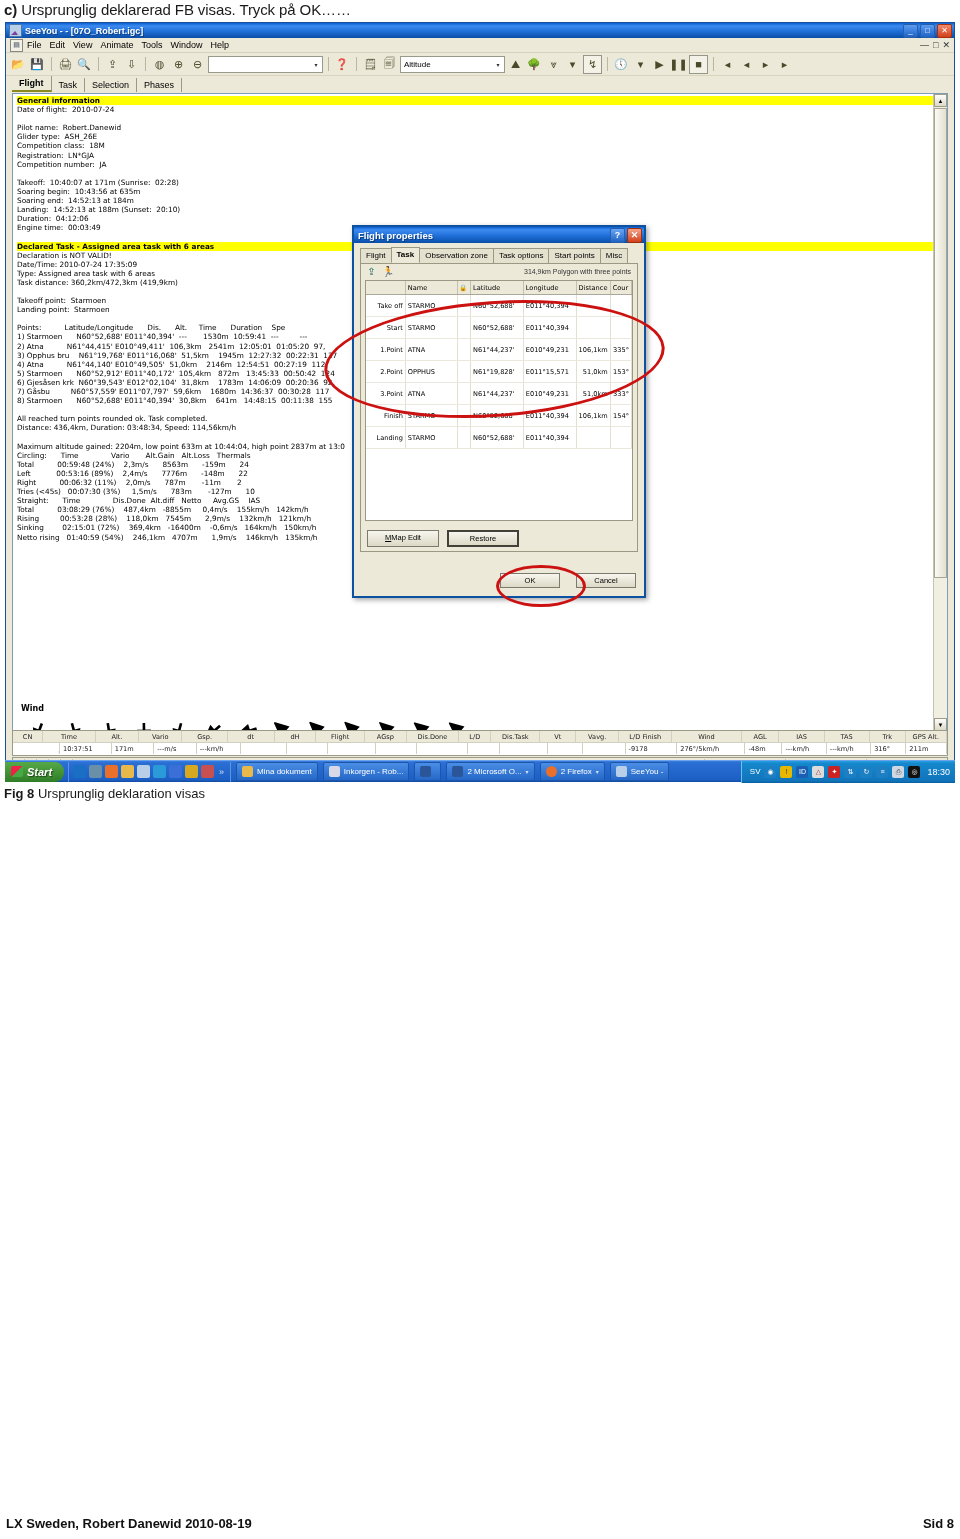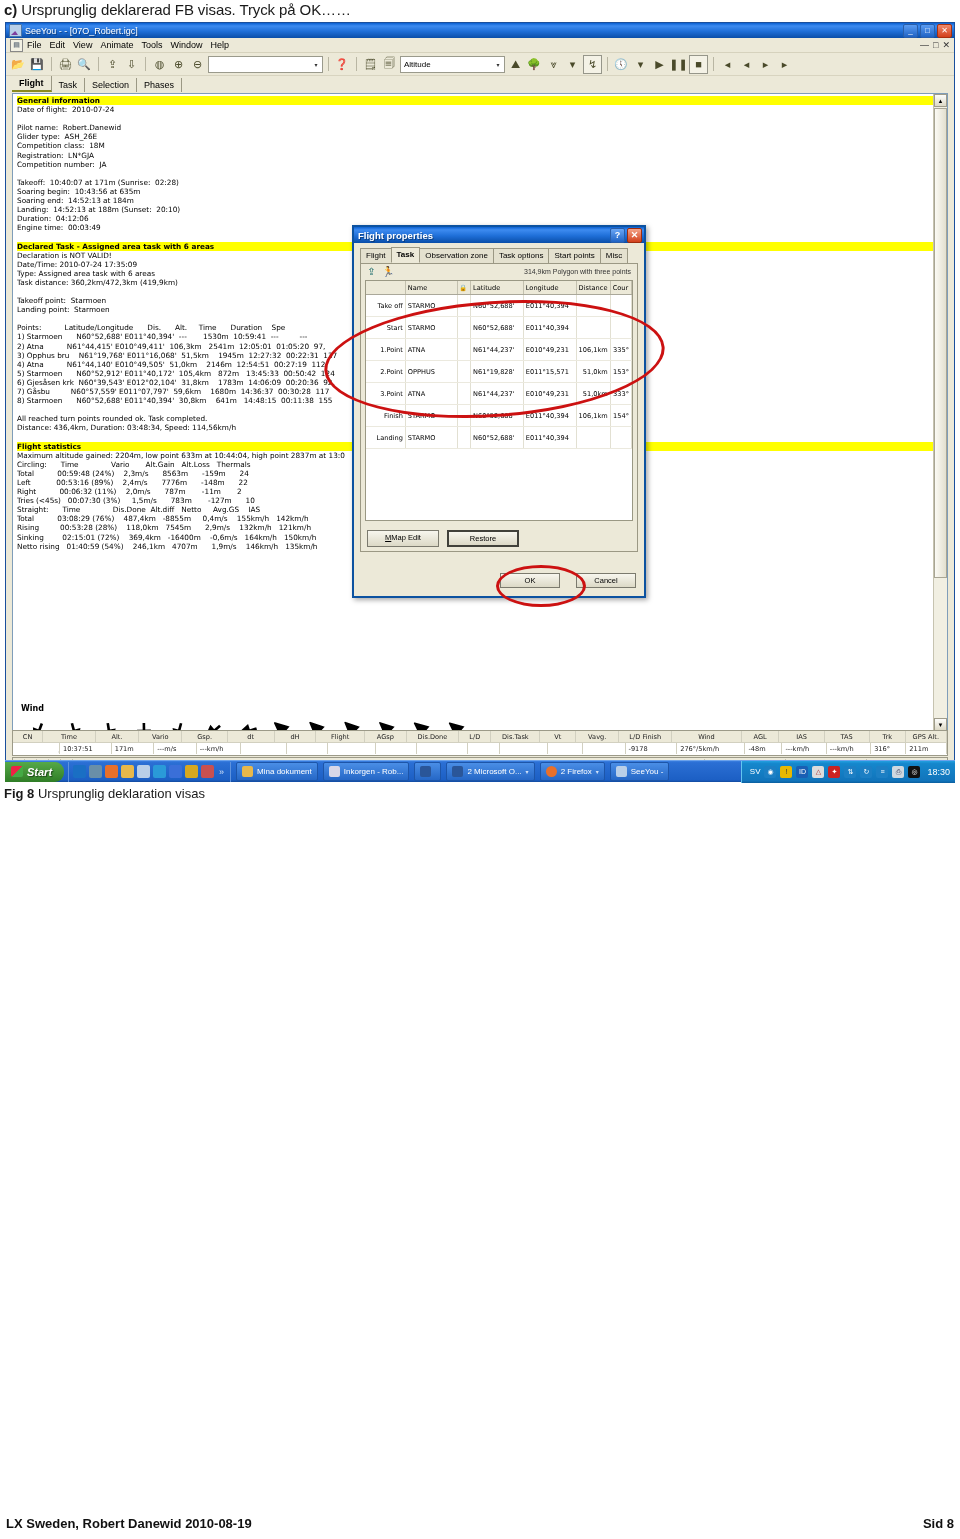--- a/index.html
+++ b/index.html
@@ -28,21 +28,21 @@
   }
   .titlebar .tb-icon{
     width:11px;height:11px;margin:0 3px 0 1px;background:#b9cfe8;
     border:1px solid #4a76a8;border-radius:1px;position:relative;
   }
   .titlebar .tb-icon:after{
     content:"";position:absolute;left:1px;bottom:1px;width:7px;height:4px;
     background:#7f3f9e;clip-path:polygon(0 100%,60% 0,100% 100%);
   }
   .titlebar .tb-title{
-    color:#fff;font-size:9px;font-weight:normal;white-space:nowrap;
+    color:#fff;font-size:9px;font-weight:bold;white-space:nowrap;
     text-shadow:1px 1px 0 rgba(0,0,0,.35);
   }
   .tb-buttons{position:absolute;right:2px;top:1px;display:flex;gap:2px;}
   .tb-btn{width:13px;height:12px;border:1px solid #2a5ea8;border-radius:2px;
     background:linear-gradient(to bottom,#5b9cf2,#1f63c4);
     font-size:8px;color:#fff;display:flex;align-items:center;justify-content:center;line-height:1;}
   .tb-btn.close{background:linear-gradient(to bottom,#f08a6c,#d2401b);border-color:#a8300f;}
 
   .menubar{
     height:14px;background:#ece9d8;display:flex;align-items:center;
@@ -315,21 +315,21 @@
 <span>3) Opphus bru    N61°19,768' E011°16,068'  51,5km    1945m  12:27:32  00:22:31  137</span>
 <span>4) Atna          N61°44,140' E010°49,505'  51,0km    2146m  12:54:51  00:27:19  112</span>
 <span>5) Starmoen      N60°52,912' E011°40,172'  105,4km   872m   13:45:33  00:50:42  124</span>
 <span>6) Gjesåsen krk  N60°39,543' E012°02,104'  31,8km    1783m  14:06:09  00:20:36  92,</span>
 <span>7) Gåsbu         N60°57,559' E011°07,797'  59,6km    1680m  14:36:37  00:30:28  117</span>
 <span>8) Starmoen      N60°52,688' E011°40,394'  30,8km    641m   14:48:15  00:11:38  155</span>
 </span><span id="pt-summary"><span> </span>
 <span>All reached turn points rounded ok. Task completed.</span>
 <span>Distance: 436,4km, Duration: 03:48:34, Speed: 114,56km/h</span>
 <span> </span>
-</span><span class="hl">Flight statistics</span><span>Maximum altitude gained: 2204m, low point 633m at 10:44:04, high point 2837m at 13:0</span>
+</span><span>Maximum altitude gained: 2204m, low point 633m at 10:44:04, high point 2837m at 13:0</span>
 <span>Circling:      Time              Vario       Alt.Gain   Alt.Loss   Thermals</span>
 <span id="circ-rows"><span>Total          00:59:48 (24%)    2,3m/s      8563m      -159m      24</span>
 <span>Left           00:53:16 (89%)    2,4m/s      7776m      -148m      22</span>
 <span>Right          00:06:32 (11%)    2,0m/s      787m       -11m       2</span>
 <span>Tries (&lt;45s)   00:07:30 (3%)     1,5m/s      783m       -127m      10</span>
 </span><span>Straight:      Time              Dis.Done  Alt.diff   Netto     Avg.GS    IAS</span>
 <span id="str-rows"><span>Total          03:08:29 (76%)    487,4km   -8855m     0,4m/s    155km/h   142km/h</span>
 <span>Rising         00:53:28 (28%)    118,0km   7545m      2,9m/s    132km/h   121km/h</span>
 <span>Sinking        02:15:01 (72%)    369,4km   -16400m    -0,6m/s   164km/h   150km/h</span>
 <span>Netto rising   01:40:59 (54%)    246,1km   4707m      1,9m/s    146km/h   135km/h</span>

